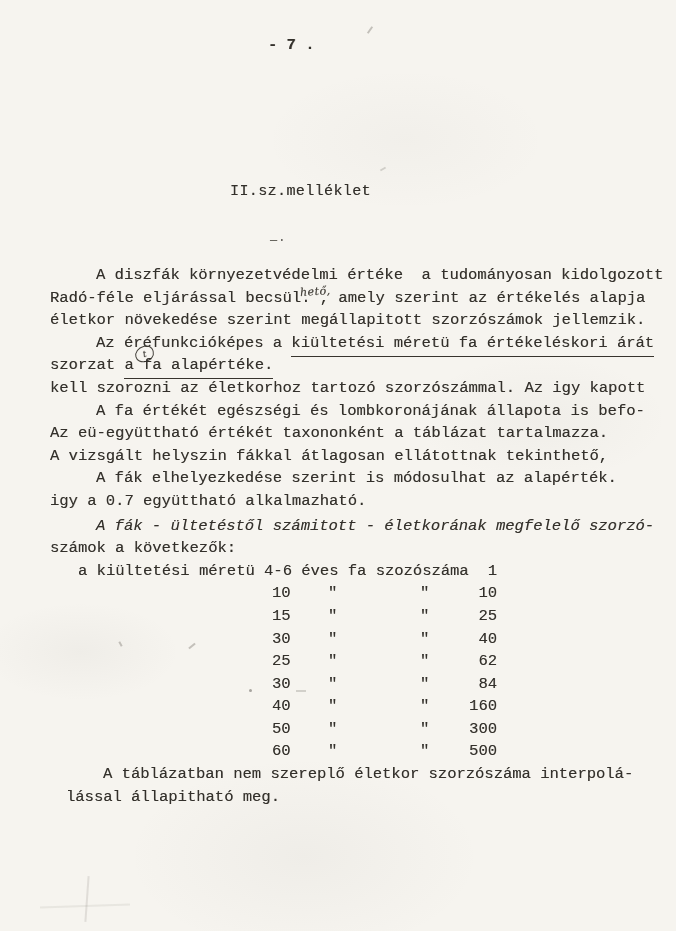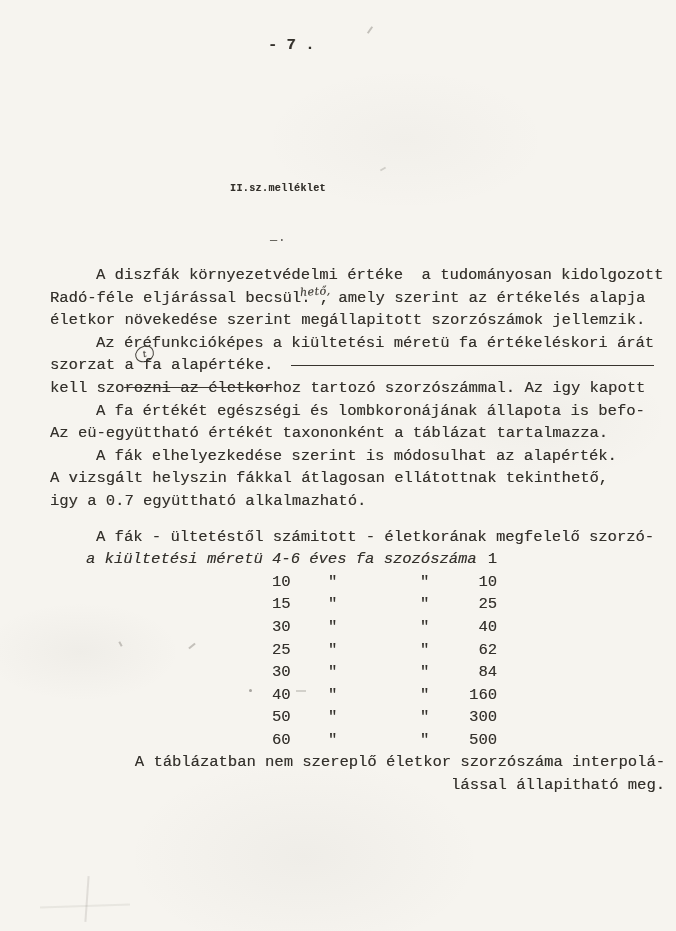--- a/index.html
+++ b/index.html
@@ -17,37 +17,37 @@
     color:#33302b;
   }
   .ink { text-shadow:0.3px 0.3px 0.6px rgba(50,46,40,.45); }
 
   .page-number {
     position:absolute; left:268px; top:36px;
     font-size:15.5px; font-weight:bold; white-space:pre;
   }
   .attachment {
     position:absolute; left:230px; top:183px;
-    font-size:10px; letter-spacing:0.4px; white-space:pre;font-weight:bold;
+    font-size:15px; letter-spacing:0.4px; white-space:pre;
   }
   .stray-mark {
     position:absolute; left:270px; top:234px;
     font-size:12px; color:#55524c; letter-spacing:1px;
   }
 
   .body-block {
     position:absolute; left:50px; top:264px; width:615px;
     font-size:15.5px; line-height:22.6px;
   }
   .line { white-space:pre; height:22.6px; position:relative; }
   .indent { padding-left:46px; }
-  .gap-before { margin-top:13px; }
-  .shift { margin-left:16px;text-align:right; }
+  .gap-before { margin-top:2px;font-style:italic; }
+  .shift { margin-left:16px; }
   .indent2 { padding-left:37px; }
-  .u { border-bottom:1.6px solid #38342e; padding-bottom:13px; }
+  .u { border-bottom:1.6px solid #38342e; padding-bottom:4px; }
 
   .hw-anchor { position:relative; display:inline-block; width:0; overflow:visible; }
   .hw-insert {
     position:absolute; left:-10px; top:-21px;
     font-family:"DejaVu Serif",serif; font-style:italic;
     font-size:11px; color:#45423c; letter-spacing:0.5px;
     transform:rotate(-4deg); white-space:pre;
   }
   .scribble {
     position:absolute; left:-17px; top:-1px;
@@ -57,21 +57,21 @@
     transform:rotate(-14deg);
     display:flex; align-items:center; justify-content:center;
   }
   .scribble-glyph {
     font-family:"DejaVu Serif",serif; font-style:italic;
     font-size:9px; color:#45423c; line-height:1;
   }
 
   
   .trow { position:relative; height:22.6px; white-space:pre; }
-  .c-h { margin-left:36px;font-style:italic; }
+  .c-h { margin-left:28px; }
   .c-age { position:absolute; left:222px; }
   .c-q1 { position:absolute; left:278px; }
   .c-q2 { position:absolute; left:370px; }
   .c-val { position:absolute; left:390px; width:57px; text-align:right; }
   .c-dot { position:absolute; left:427px; top:3px; }
 
   
   .speck { position:absolute; background:rgba(120,115,108,.4); }
   .speck-a { left:366px; top:29px; width:8px; height:2px; transform:rotate(-55deg); }
   .speck-b { left:380px; top:168px; width:6px; height:2px; transform:rotate(-30deg); opacity:.7; }
@@ -100,24 +100,25 @@
     <div class="line"><span>életkor növekedése szerint megállapitott szorzószámok jellemzik.</span></div>
 
     <div class="line indent"><span>Az éré</span><span class="hw-anchor"><span class="scribble"><span class="scribble-glyph">t</span></span></span><span>funkcióképes a </span><span class="u">kiültetési méretü fa értékeléskori árát</span></div>
 
     <div class="line"><span>szorzat </span><span class="u">a fa alapértéke.</span></div>
 
     <div class="line"><span>kell szorozni az életkorhoz tartozó szorzószámmal. Az igy kapott</span></div>
 
     <div class="line indent"><span>A fa értékét egészségi és lombkoronájának állapota is befo-</span></div>
     <div class="line"><span>Az eü-együttható értékét taxononként a táblázat tartalmazza.</span></div>
+    <div class="line"><span>A vizsgált helyszin fákkal átlagosan ellátottnak tekinthető,</span></div>
     <div class="line indent"><span>A fák elhelyezkedése szerint is módosulhat az alapérték.</span></div>
-    <div class="line"><span>A vizsgált helyszin fákkal átlagosan ellátottnak tekinthető,</span></div>
     <div class="line"><span>igy a 0.7 együttható alkalmazható.</span></div>
     <div class="line indent gap-before"><span>A fák - ültetéstől számitott - életkorának megfelelő szorzó-</span></div>
+    <div class="line"><span>számok a következők:</span></div>
 
     <div class="trow"><span class="c-h">a kiültetési méretü 4-6 éves fa szozószáma</span><span class="c-val">1</span></div>
 
     <div class="trow"><span class="c-age">10</span><span class="c-q1">"</span><span class="c-q2">"</span><span class="c-val">10</span></div>
     <div class="trow"><span class="c-age">15</span><span class="c-q1">"</span><span class="c-q2">"</span><span class="c-val">25</span></div>
     <div class="trow"><span class="c-age">30</span><span class="c-q1">"</span><span class="c-q2">"</span><span class="c-val">40</span></div>
     <div class="trow"><span class="c-age">25</span><span class="c-q1">"</span><span class="c-q2">"</span><span class="c-val">62</span></div>
     <div class="trow"><span class="c-age">30</span><span class="c-q1">"</span><span class="c-q2">"</span><span class="c-val">84</span></div>
     <div class="trow"><span class="c-age">40</span><span class="c-q1">"</span><span class="c-q2">"</span><span class="c-val">160</span></div>
     <div class="trow"><span class="c-age">50</span><span class="c-q1">"</span><span class="c-q2">"</span><span class="c-val">300</span></div>

